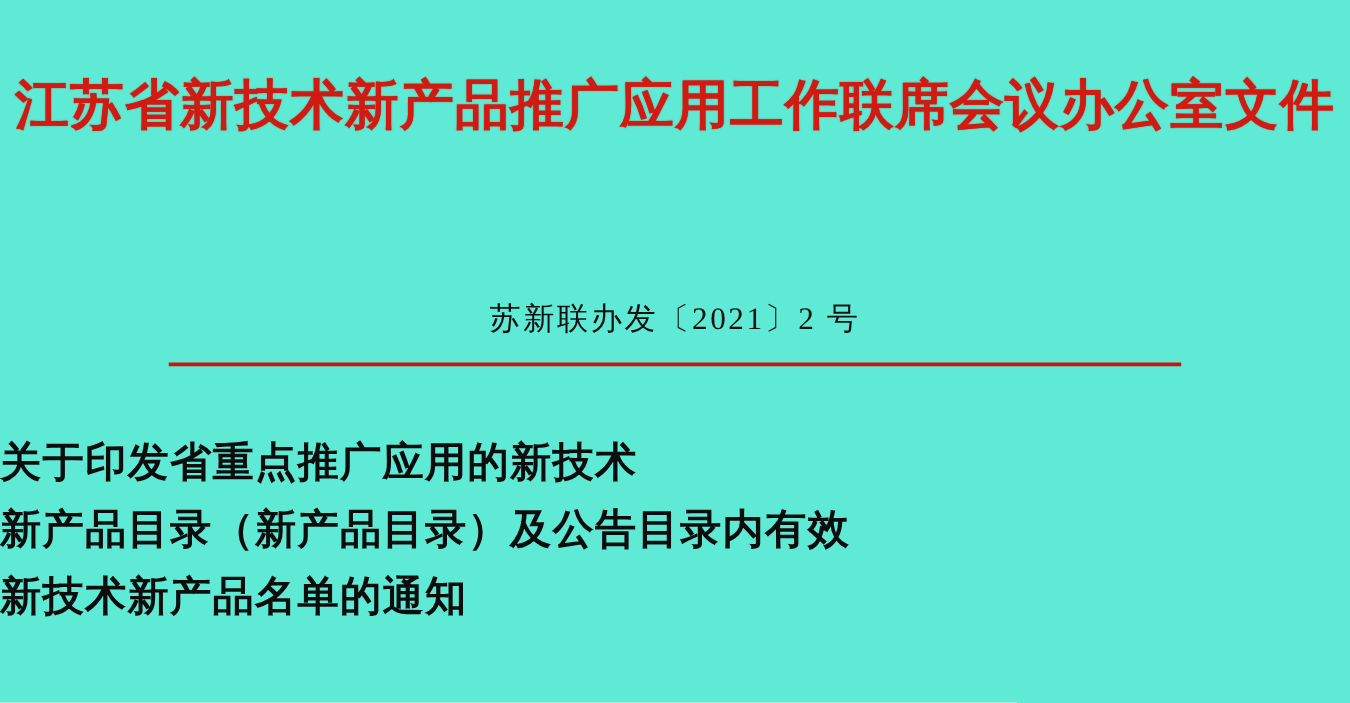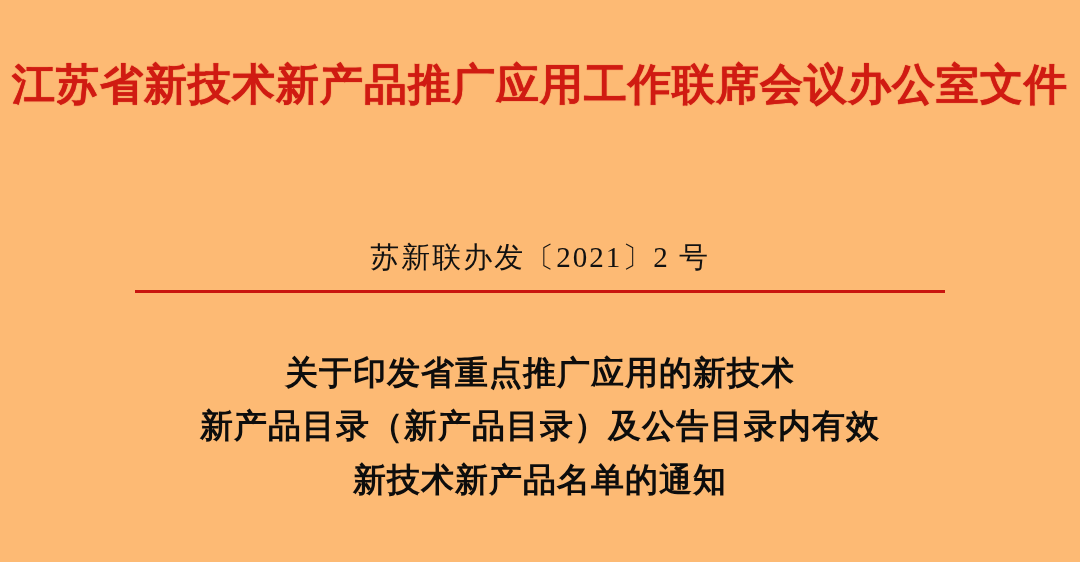--- a/index.html
+++ b/index.html
@@ -10,21 +10,21 @@
   body {
     width: 1080px;
     height: 562px;
     font-family: "Liberation Serif", "DejaVu Serif", serif;
     overflow: hidden;
   }
   .page {
     position: relative;
     width: 1080px;
     height: 562px;
-    background: #fdba74;
+    background: #5eead4;
     box-sizing: border-box;
   }
   .masthead {
     position: absolute;
     top: 58px;
     left: 0;
     width: 100%;
     text-align: center;
     color: #d01b12;
     font-family: "DejaVu Serif", "Liberation Serif", serif;
@@ -35,40 +35,39 @@
     white-space: nowrap;
     text-shadow: 0 0 1px #d01b12;
   }
   .doc-number {
     position: absolute;
     top: 238px;
     left: 0;
     width: 100%;
     text-align: center;
     font-family: "Liberation Serif", "DejaVu Serif", serif;
-    font-size: 29px;
+    font-size: 25px;
     color: #111111;
     letter-spacing: 2px;
     white-space: nowrap;
   }
   .red-rule {
     position: absolute;
     top: 290px;
     left: 135px;
     width: 810px;
     height: 3px;
     background: #c9160f;
   }
   .title-block {
     position: absolute;
     top: 346px;
     left: 0;
     width: 100%;
-    text-align: center;
-    font-family: Liberation Sans, sans-serif;
+    font-family: Liberation Mono, monospace;
     font-weight: bold;
     font-size: 33px;
     color: #0d0d0d;
     line-height: 1.62;
     letter-spacing: 1px;
   }
   .title-line {
     display: block;
     white-space: nowrap;
   }

